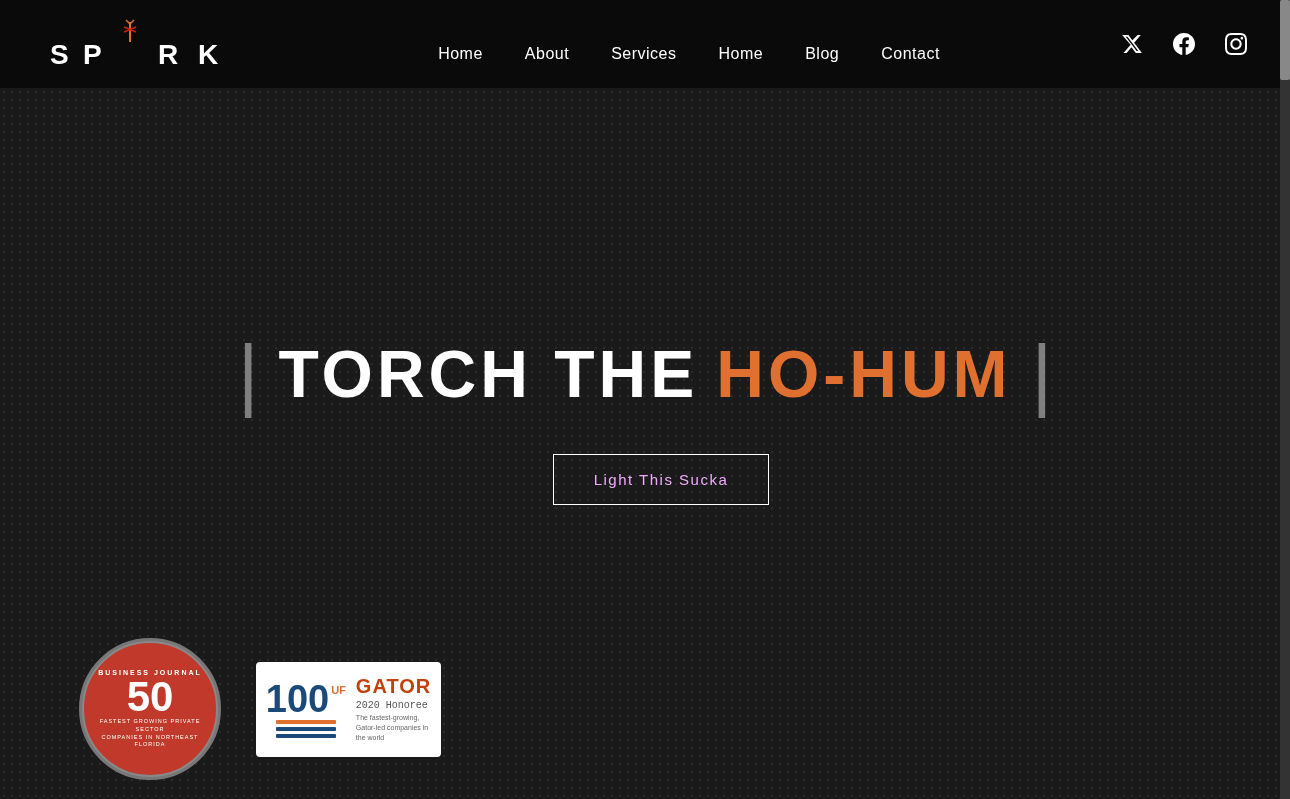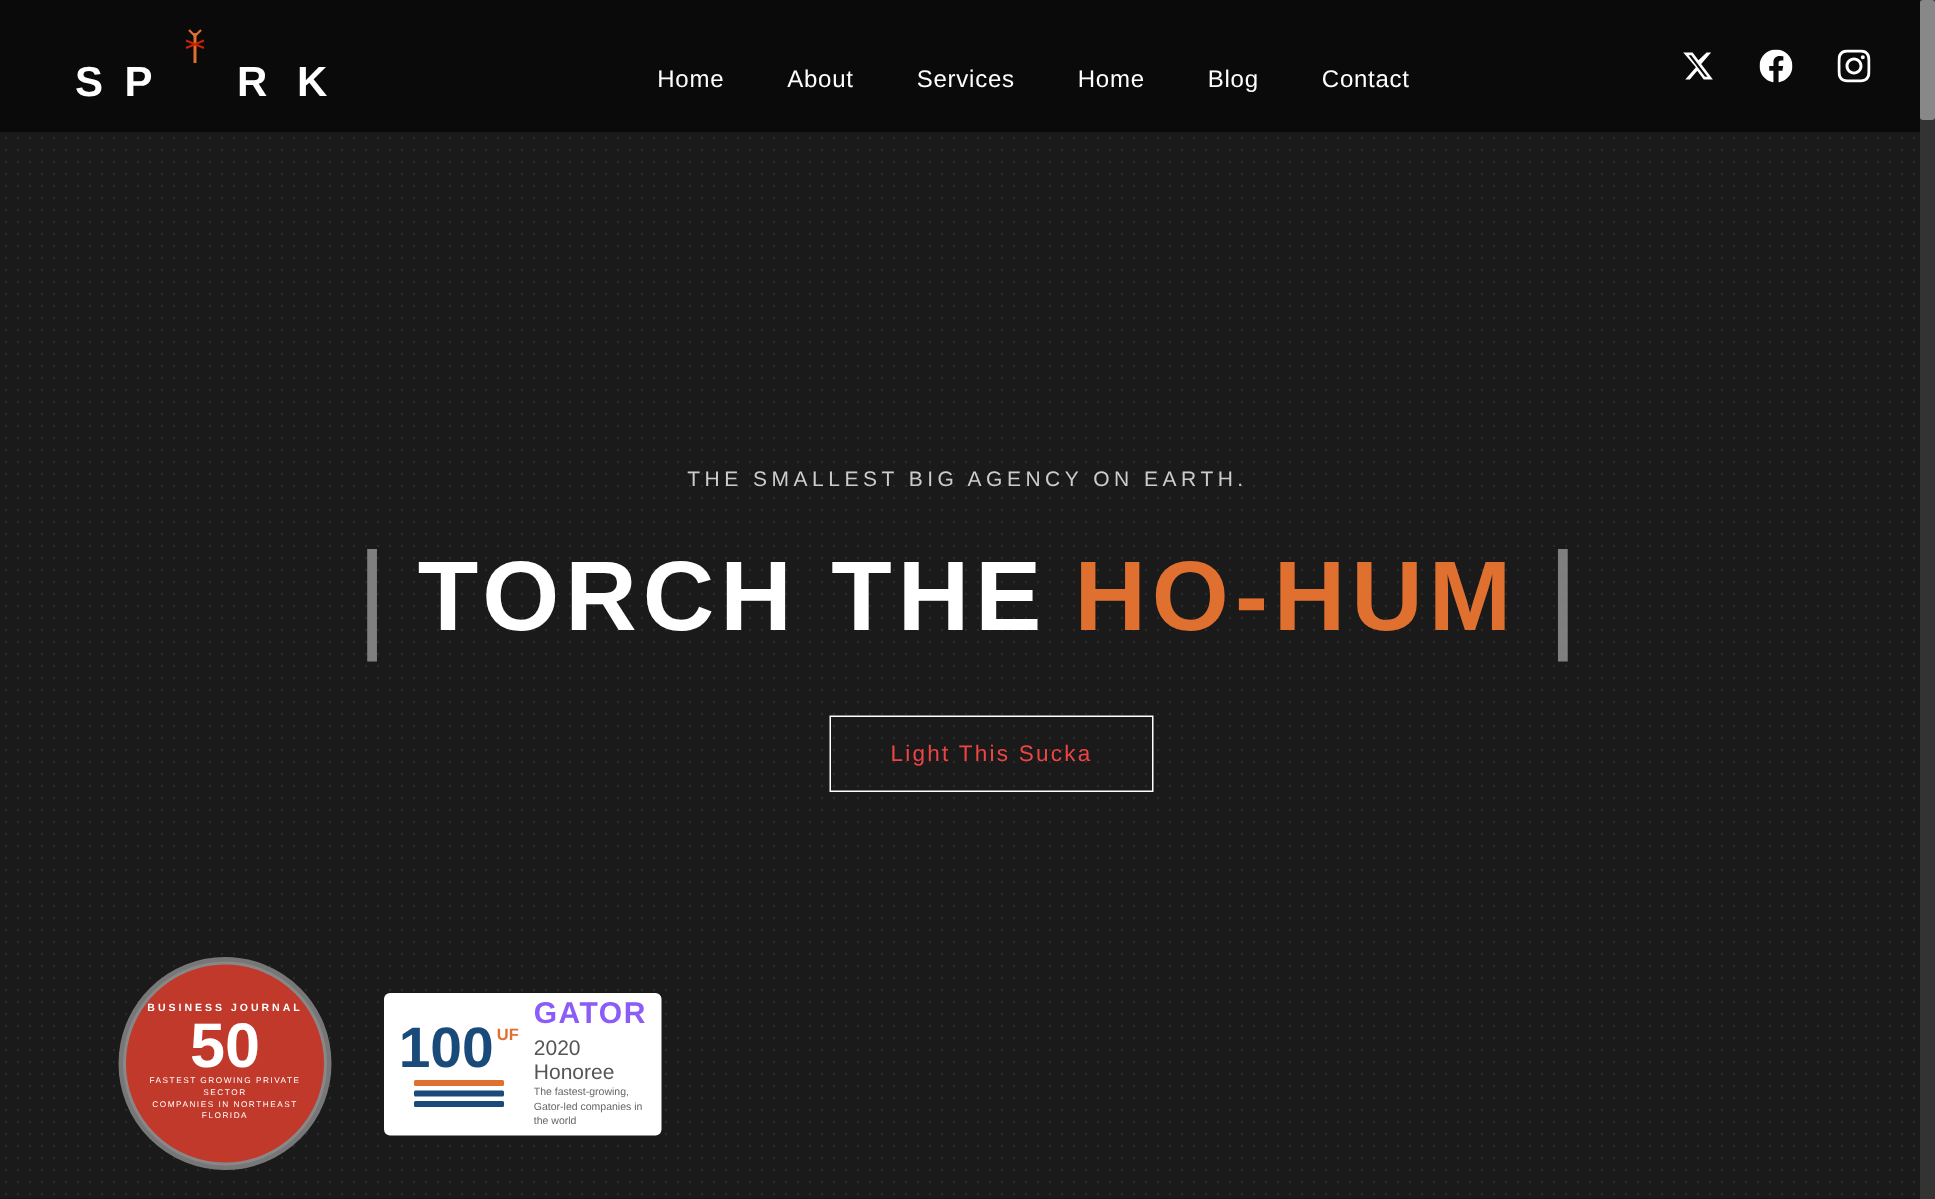--- a/index.html
+++ b/index.html
@@ -167,21 +167,21 @@
       color: #e07030;
     }
 
     .hero-cta {
       margin-top: 10px;
     }
 
     .cta-button {
       background: transparent;
       border: 1.5px solid #fff;
-      color: #ef4444;
+      color: #f0abfc;
       font-size: 15px;
       letter-spacing: 1.5px;
       padding: 16px 40px;
       cursor: pointer;
       text-transform: none;
       font-family: inherit;
       transition: background 0.2s, color 0.2s;
       margin-left: 32px;
     }
 
@@ -341,21 +341,20 @@
     <a class="social-icon" href="#">
       <svg width="22" height="22" viewBox="0 0 24 24" fill="white">
         <path d="M12 2.163c3.204 0 3.584.012 4.85.07 3.252.148 4.771 1.691 4.919 4.919.058 1.265.069 1.645.069 4.849 0 3.205-.012 3.584-.069 4.849-.149 3.225-1.664 4.771-4.919 4.919-1.266.058-1.644.07-4.85.07-3.204 0-3.584-.012-4.849-.07-3.26-.149-4.771-1.699-4.919-4.92-.058-1.265-.07-1.644-.07-4.849 0-3.204.013-3.583.07-4.849.149-3.227 1.664-4.771 4.919-4.919 1.266-.057 1.645-.069 4.849-.069zm0-2.163c-3.259 0-3.667.014-4.947.072-4.358.2-6.78 2.618-6.98 6.98-.059 1.281-.073 1.689-.073 4.948 0 3.259.014 3.668.072 4.948.2 4.358 2.618 6.78 6.98 6.98 1.281.058 1.689.072 4.948.072 3.259 0 3.668-.014 4.948-.072 4.354-.2 6.782-2.618 6.979-6.98.059-1.28.073-1.689.073-4.948 0-3.259-.014-3.667-.072-4.947-.196-4.354-2.617-6.78-6.979-6.98-1.281-.059-1.69-.073-4.949-.073zm0 5.838c-3.403 0-6.162 2.759-6.162 6.162s2.759 6.163 6.162 6.163 6.162-2.759 6.162-6.163c0-3.403-2.759-6.162-6.162-6.162zm0 10.162c-2.209 0-4-1.79-4-4 0-2.209 1.791-4 4-4s4 1.791 4 4c0 2.21-1.791 4-4 4zm6.406-11.845c-.796 0-1.441.645-1.441 1.44s.645 1.44 1.441 1.44c.795 0 1.439-.645 1.439-1.44s-.644-1.44-1.439-1.44z"></path>
       </svg>
     </a>
   </div>
 </nav>
 
 <section class="hero">
   <div class="hero-content">
-    <p class="hero-subtitle">THE SMALLEST BIG AGENCY ON EARTH.</p>
 
     <div class="hero-headline-row">
       <span class="hero-bracket-left">|</span>
       <div class="hero-headline">
         <span class="hero-headline-white">TORCH THE</span>
         <span class="hero-headline-orange">HO-HUM</span>
       </div>
       <span class="hero-bracket-right">|</span>
     </div>
 
@@ -381,19 +380,19 @@
           <span style="font-size:38px;font-weight:900;color:#1a4a7a;line-height:1;">100</span>
           <span style="font-size:11px;font-weight:700;color:#e07030;margin-top:4px;margin-left:2px;">UF</span>
         </div>
         <div style="display:flex;flex-direction:column;gap:3px;width:60px;">
           <div style="height:4px;background:#e07030;border-radius:1px;"></div>
           <div style="height:4px;background:#1a4a7a;border-radius:1px;"></div>
           <div style="height:4px;background:#1a4a7a;border-radius:1px;"></div>
         </div>
       </div>
       <div style="display:flex;flex-direction:column;justify-content:center;gap:2px;">
-        <span style="font-size:20px;font-weight:900;color:#8b5cf6;letter-spacing:1px;">GATOR</span>
-        <span style="font-size:14px;color:#555;">2020 Honoree</span>
+        <span style="font-size:20px;font-weight:900;color:#c2410c;letter-spacing:1px;">GATOR</span>
+        <span style="font-size:10px;color:#555;font-family:Liberation Mono, monospace;">2020 Honoree</span>
         <span style="font-size:7px;color:#666;max-width:85px;line-height:1.4;">The fastest-growing, Gator-led companies in the world</span>
       </div>
     </div>
   </div>
 </section>
 
 </body></html>

